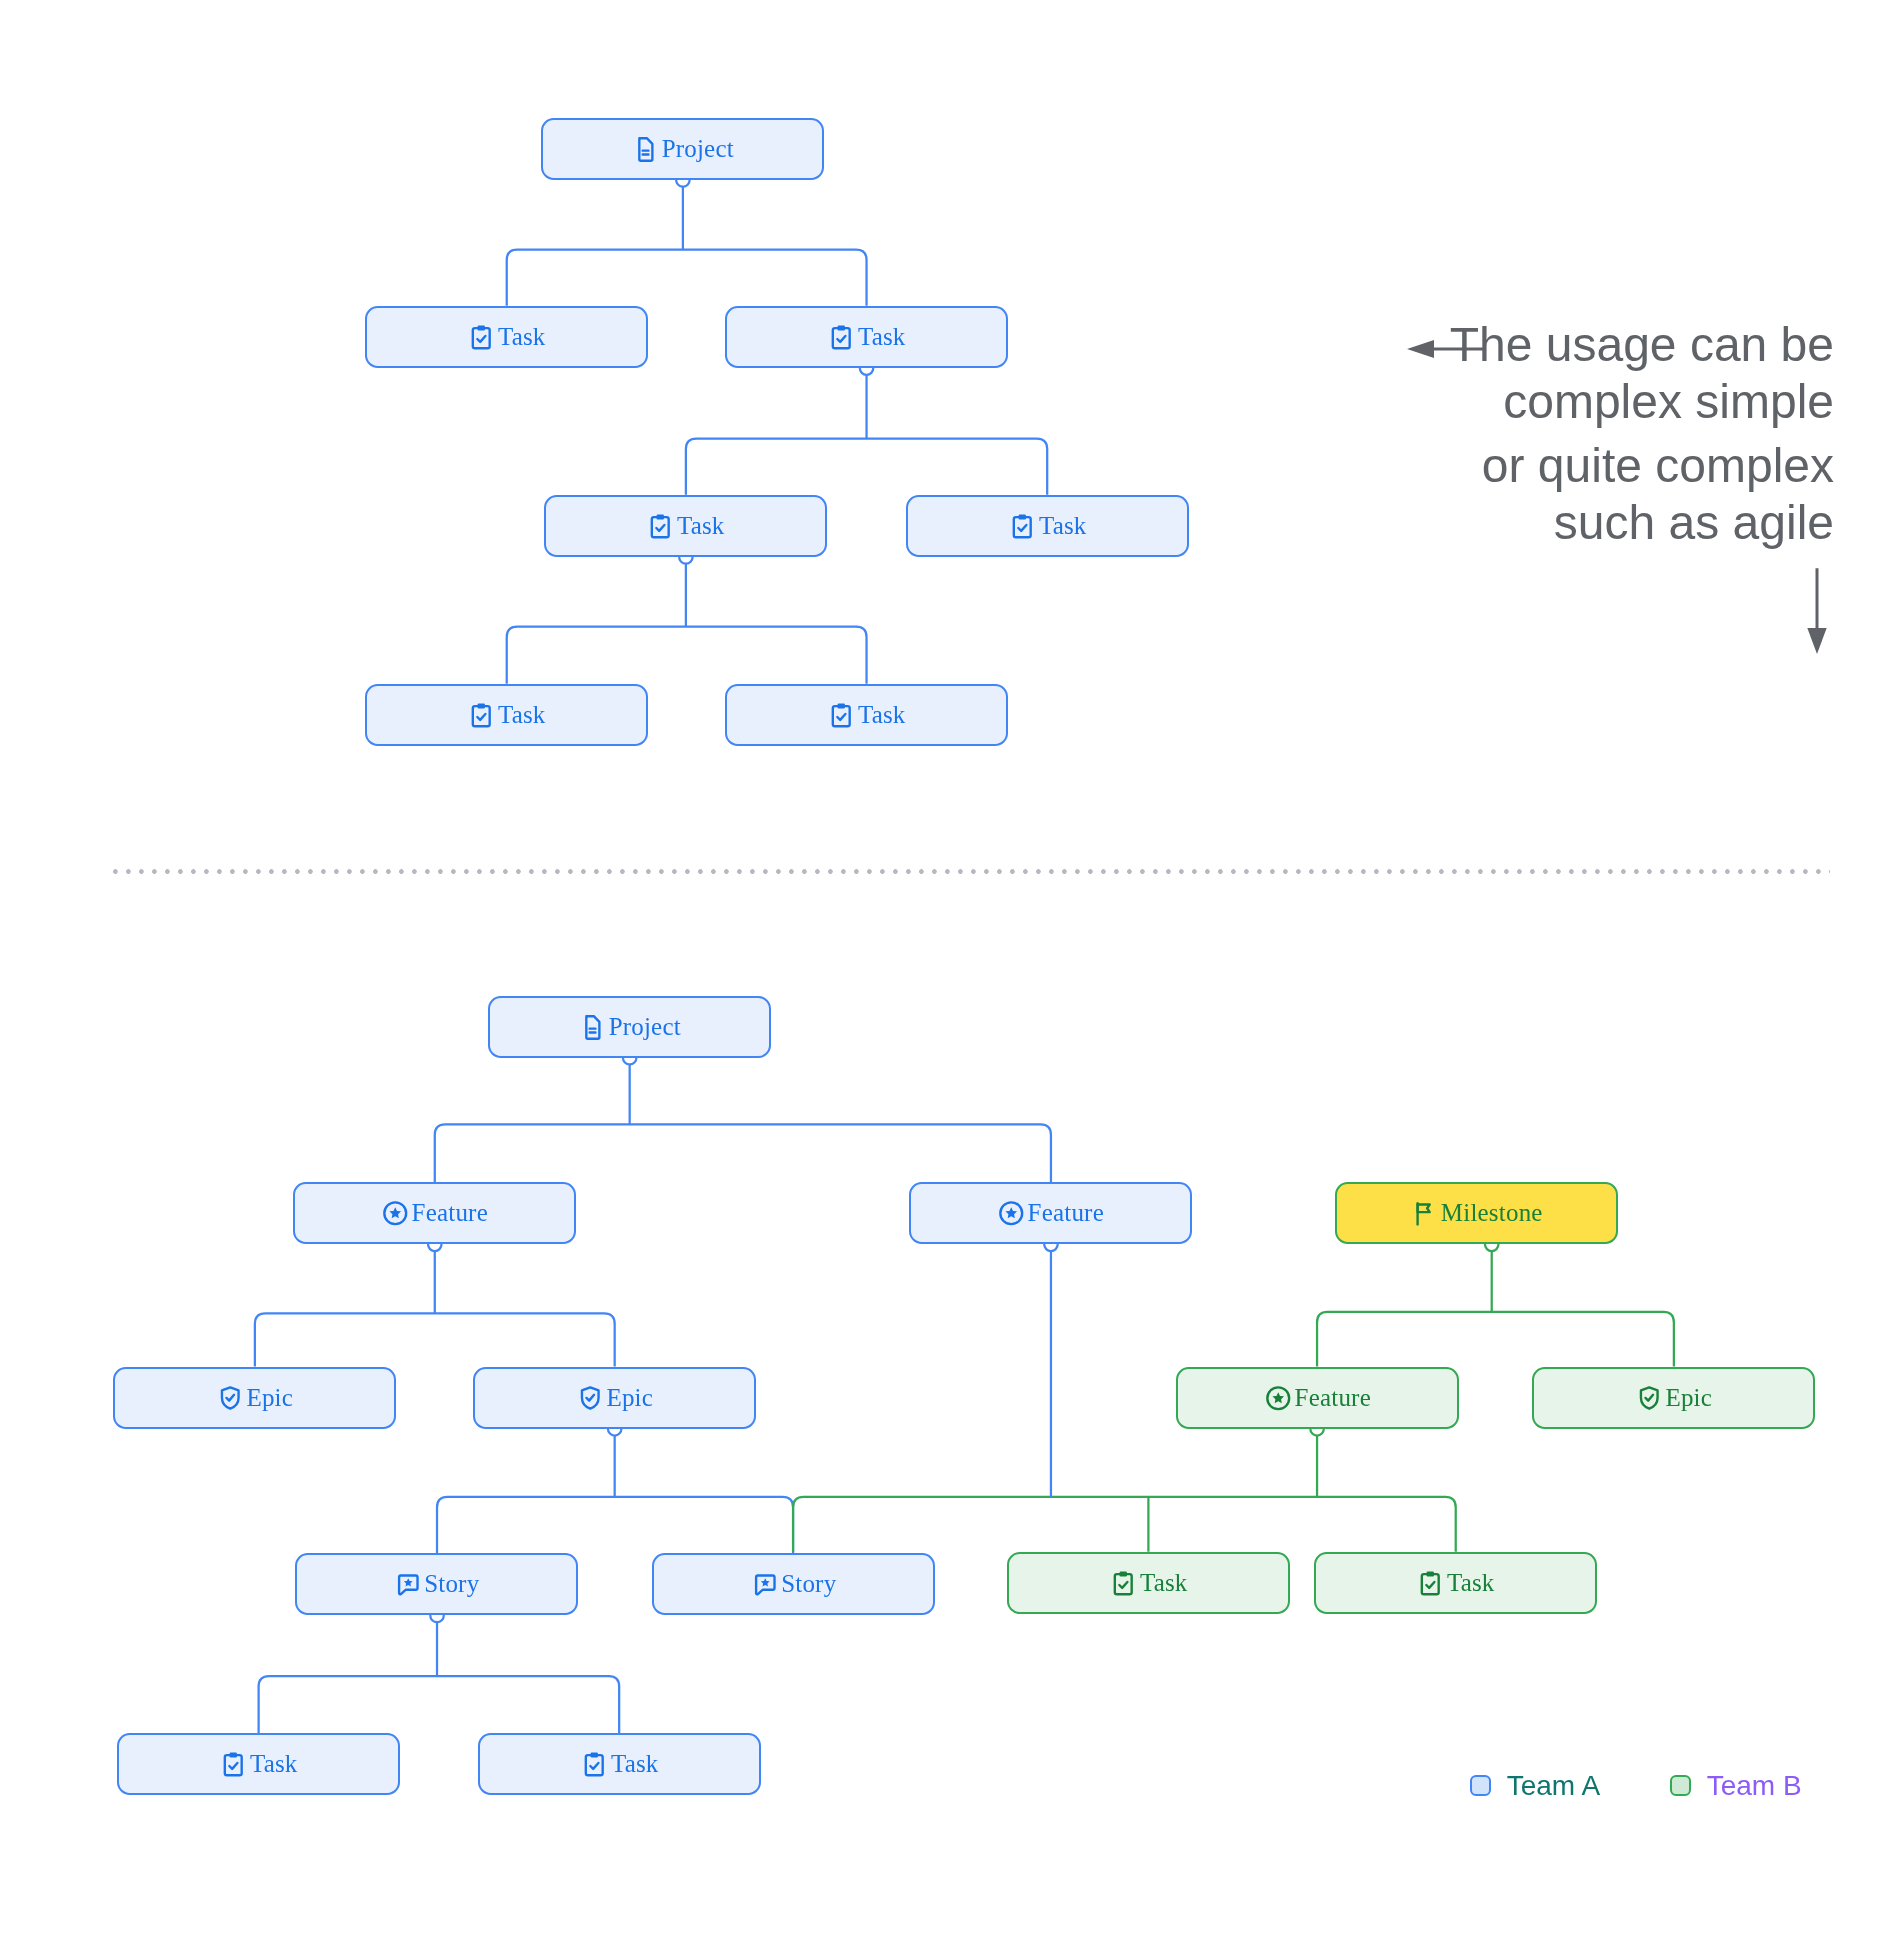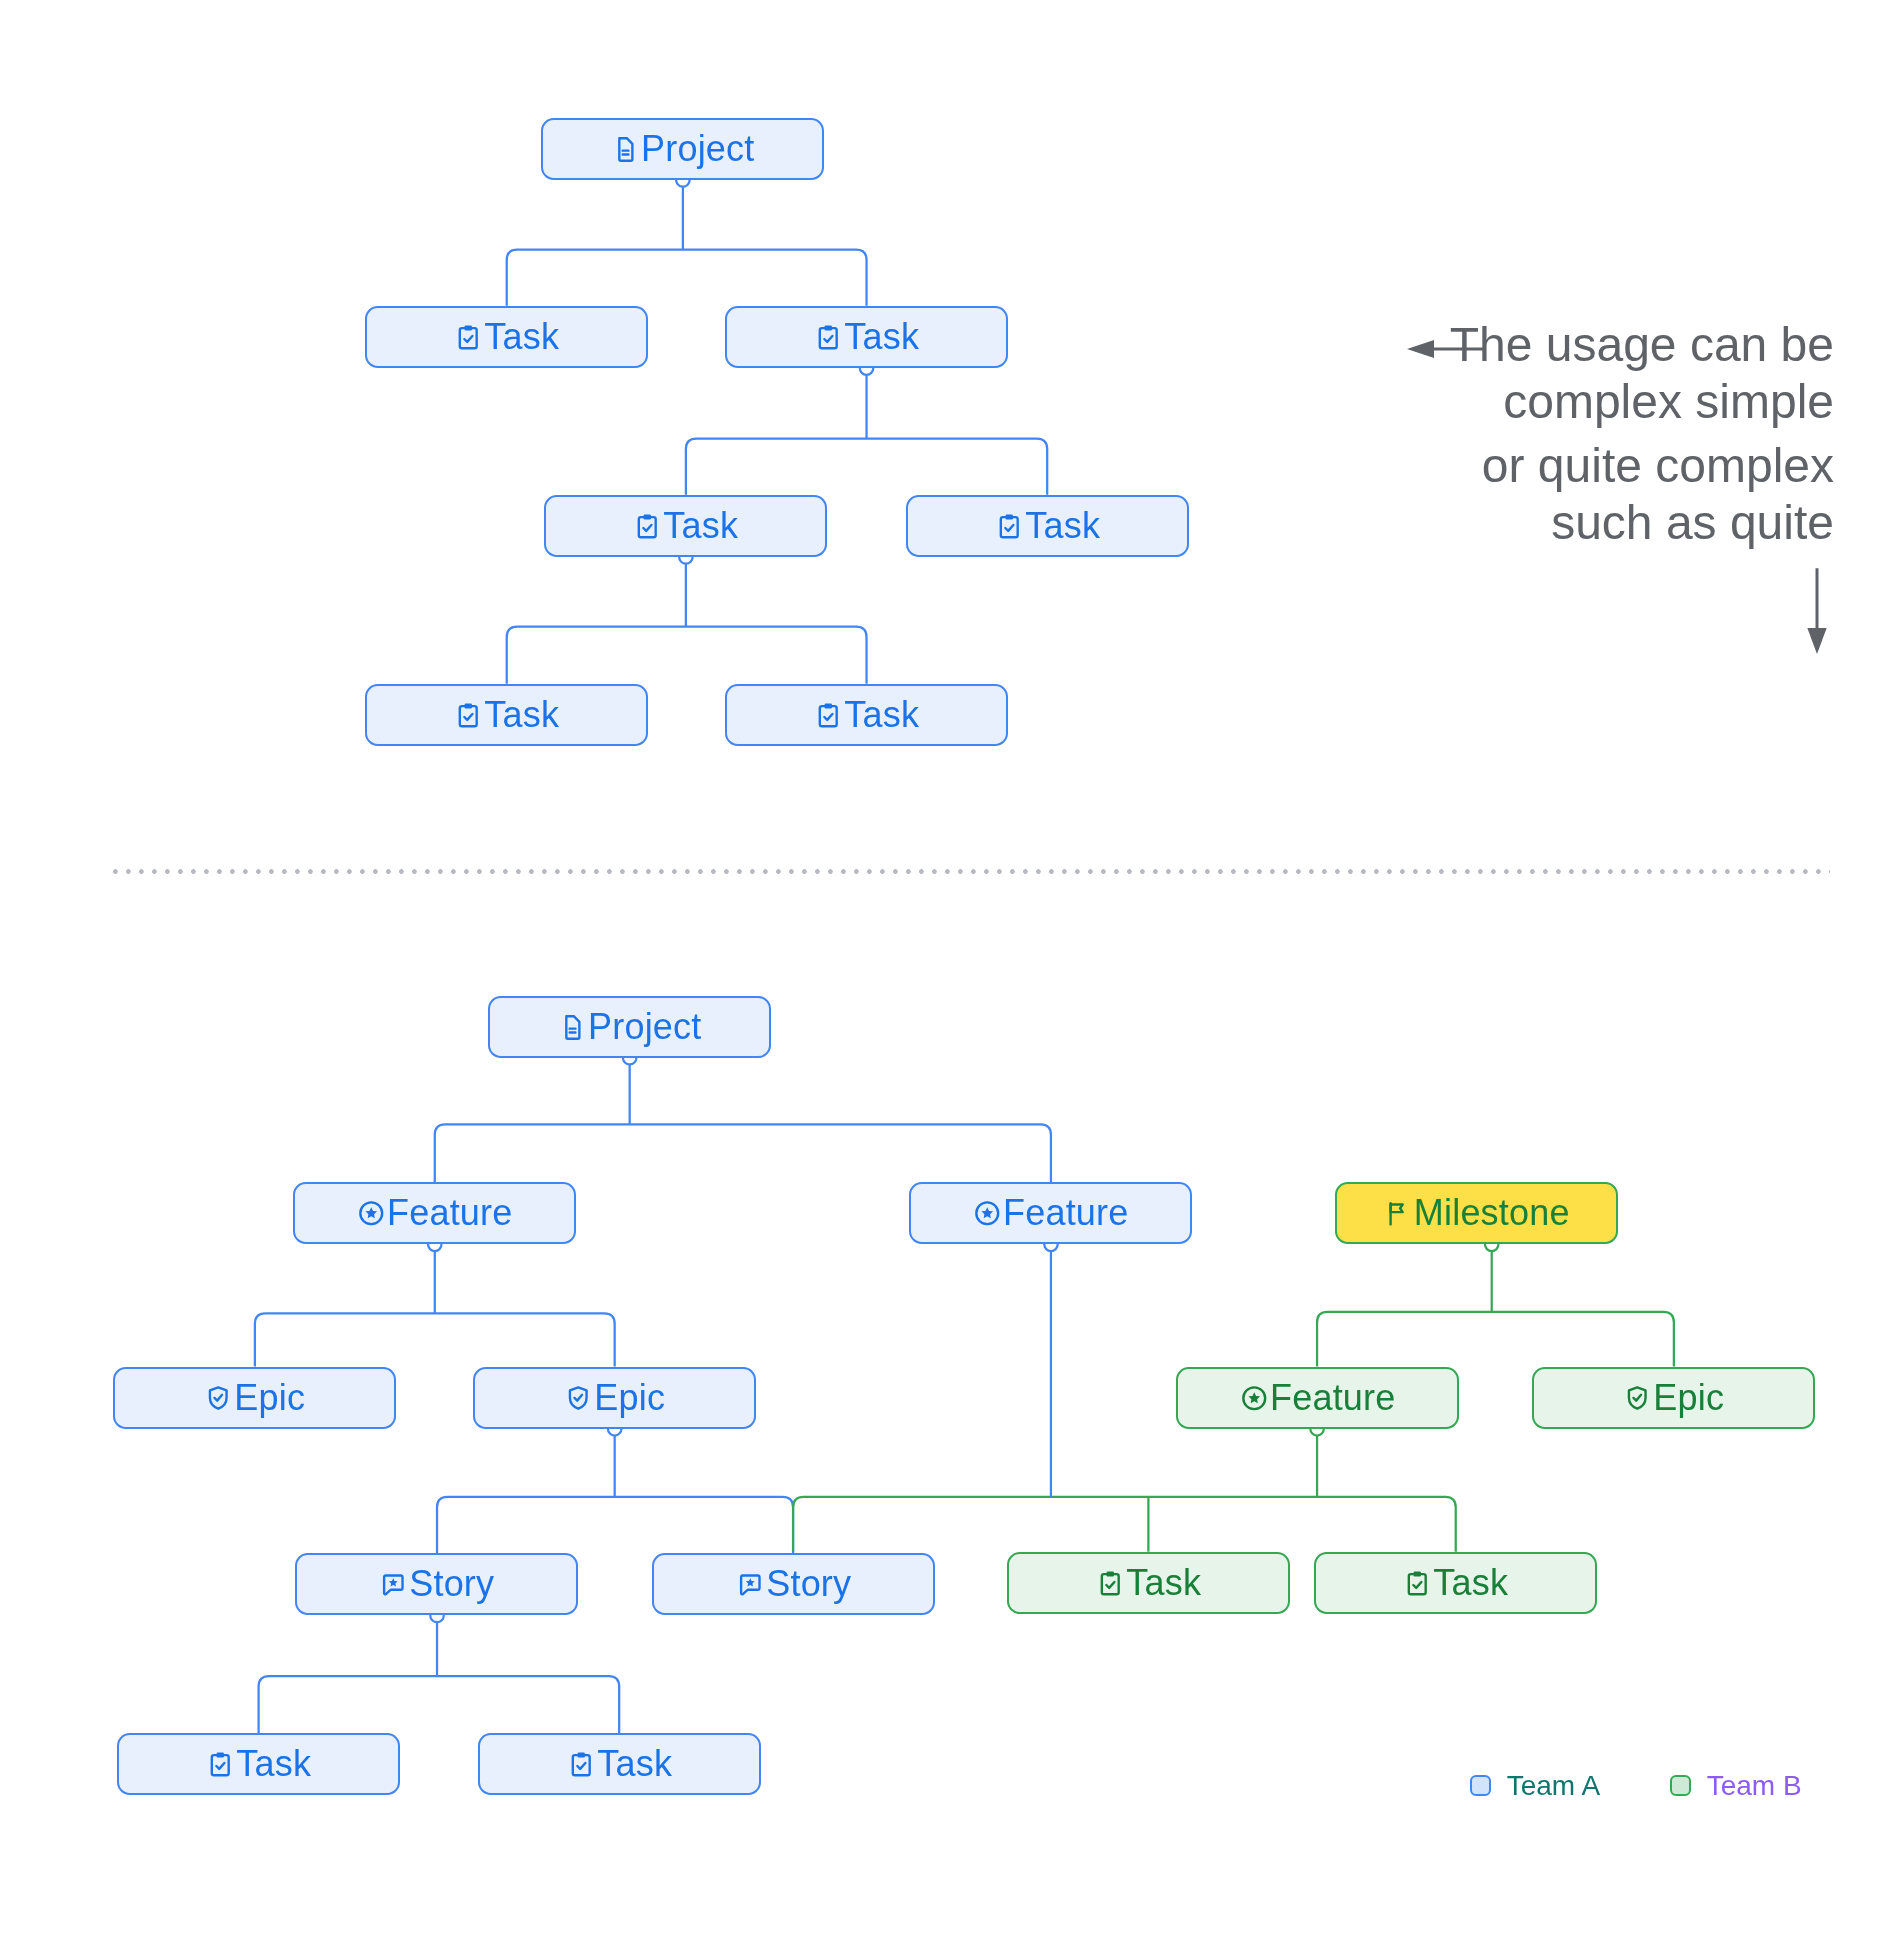--- a/index.html
+++ b/index.html
@@ -10,22 +10,23 @@
     font-family:"Liberation Sans", sans-serif;
     overflow:hidden;
   }
   #connector-layer{position:absolute;left:0;top:0;width:1898px;height:1955px;}
   .node{
     position:absolute;
     display:flex;align-items:center;justify-content:center;gap:2px;
     width:283px;height:62px;
     border-radius:12.7px;border:2.2px solid;
     box-sizing:border-box;
-    font-size:36px;font-weight:500;letter-spacing:0.2px;
+    font-size:25px;font-weight:500;letter-spacing:0.2px;
     white-space:nowrap;
+    font-family:Liberation Serif, serif;
   }
   .node .icon{display:flex;align-items:center;}
   .node .icon svg{width:28.5px;height:28.5px;display:block;}
   .annotation{
     position:absolute;top:316px;right:64px;
     text-align:right;
     font-size:48px;line-height:57px;color:#5f6368;
   }
   .annotation p{margin:0;}
   .annotation p + p{margin-top:6.7px;}
@@ -282,21 +283,21 @@
             <rect x="8.9" y="2.2" width="6.2" height="4.1" rx="1" fill="currentColor"></rect>
             <path d="M8.7 13.5l2.4 2.4 4.4-5" fill="none" stroke="currentColor" stroke-width="2" stroke-linecap="round" stroke-linejoin="round"></path>
           </svg>
         </span>
         <span>Task</span>
       </div>
     </div>
 
   <div class="annotation">
     <p><span>The usage can be</span><br><span>complex simple</span></p>
-    <p><span>or quite complex</span><br><span>such as quite</span></p>
+    <p><span>or quite complex</span><br><span>such as agile</span></p>
   </div>
 
   <svg id="arrow-left" class="arrow" width="84" height="24" viewBox="0 0 112 32" xmlns="http://www.w3.org/2000/svg">
     <line x1="38" y1="16" x2="108" y2="16" stroke="#5f6368" stroke-width="4"></line>
     <polygon points="4,16 40,4 40,28" fill="#5f6368"></polygon>
   </svg>
 
   <svg id="arrow-down" class="arrow" width="30" height="91" viewBox="0 0 40 122" xmlns="http://www.w3.org/2000/svg">
     <line x1="20" y1="3" x2="20" y2="84" stroke="#5f6368" stroke-width="4"></line>
     <polygon points="20,118 7,83 33,83" fill="#5f6368"></polygon>

